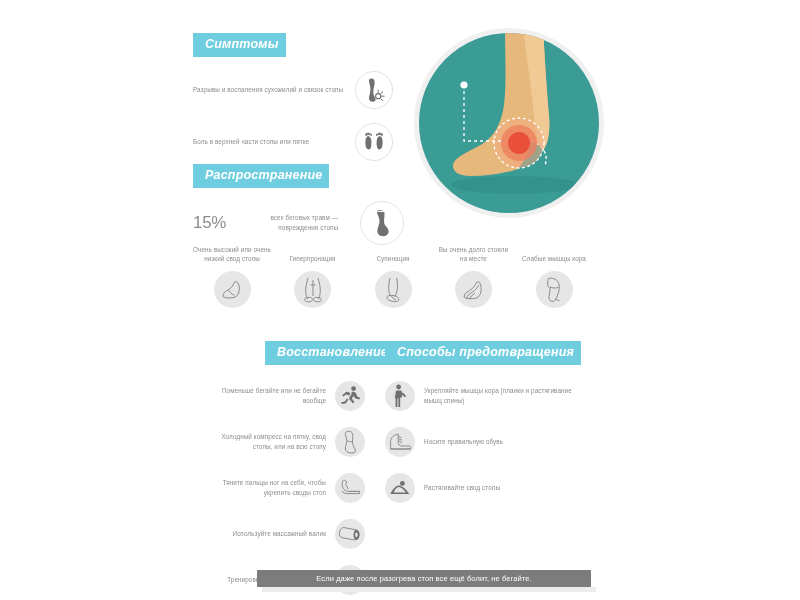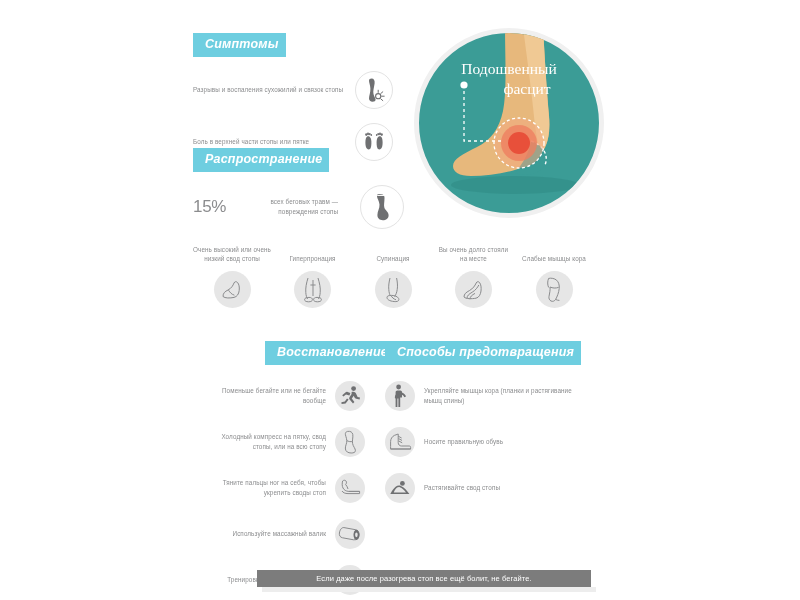--- a/index.html
+++ b/index.html
@@ -70,21 +70,21 @@
     gap: 10px;
     margin-top: 14px;
   }
   .sym-row .txt {
     width: 152px;
     text-align: left;
   }
   .sym-row .circle-outline { width: 38px; height: 38px; flex: none; }
 
   
-  #prevalence-section { position: absolute; left: 193px; top: 148px; width: 215px; }
+  #prevalence-section { position: absolute; left: 193px; top: 164px; width: 215px; }
   .prev-row {
     display: flex;
     align-items: center;
     gap: 18px;
     margin-top: 13px;
   }
   .prev-pct {
     font-size: 17px;
     color: #8b8c8e;
     font-weight: normal;
@@ -212,24 +212,20 @@
       <path d="M112 108 C124 112 130 122 126 132" fill="none" stroke="#ffffff" stroke-width="1.4" stroke-dasharray="3 2.5"></path>
 
       <circle cx="100" cy="110" r="25" fill="#f3a97f" opacity="0.55"></circle>
       <circle cx="100" cy="110" r="18" fill="#ee8060" opacity="0.8"></circle>
       <circle cx="100" cy="110" r="11" fill="#e8503a"></circle>
       <circle cx="100" cy="110" r="25" fill="none" stroke="#ffffff" stroke-width="1.3" stroke-dasharray="3 2.5"></circle>
 
       <circle cx="45" cy="52" r="3.6" fill="#ffffff"></circle>
       <path d="M45 58 L45 108 L82 108" fill="none" stroke="#ffffff" stroke-width="1.3" stroke-dasharray="3 3"></path>
     </svg>
-    <div id="hero-title">
-      <span>Подошвенный</span>
-      <span class="l2">фасцит</span>
-    </div>
   </div>
 
   <div id="symptoms-section">
     <div class="band">Симптомы</div>
 
     <div class="sym-row">
       <div class="txt body-text">Разрывы и воспаления сухожилий и связок стопы</div>
       <div class="circle-outline ico">
         <svg width="24" height="26" viewBox="0 0 24 26">
           <path d="M9.5 1.5 C12 1.5 13 3.5 12.6 6.5 C12 11 10.8 14 11.5 17

